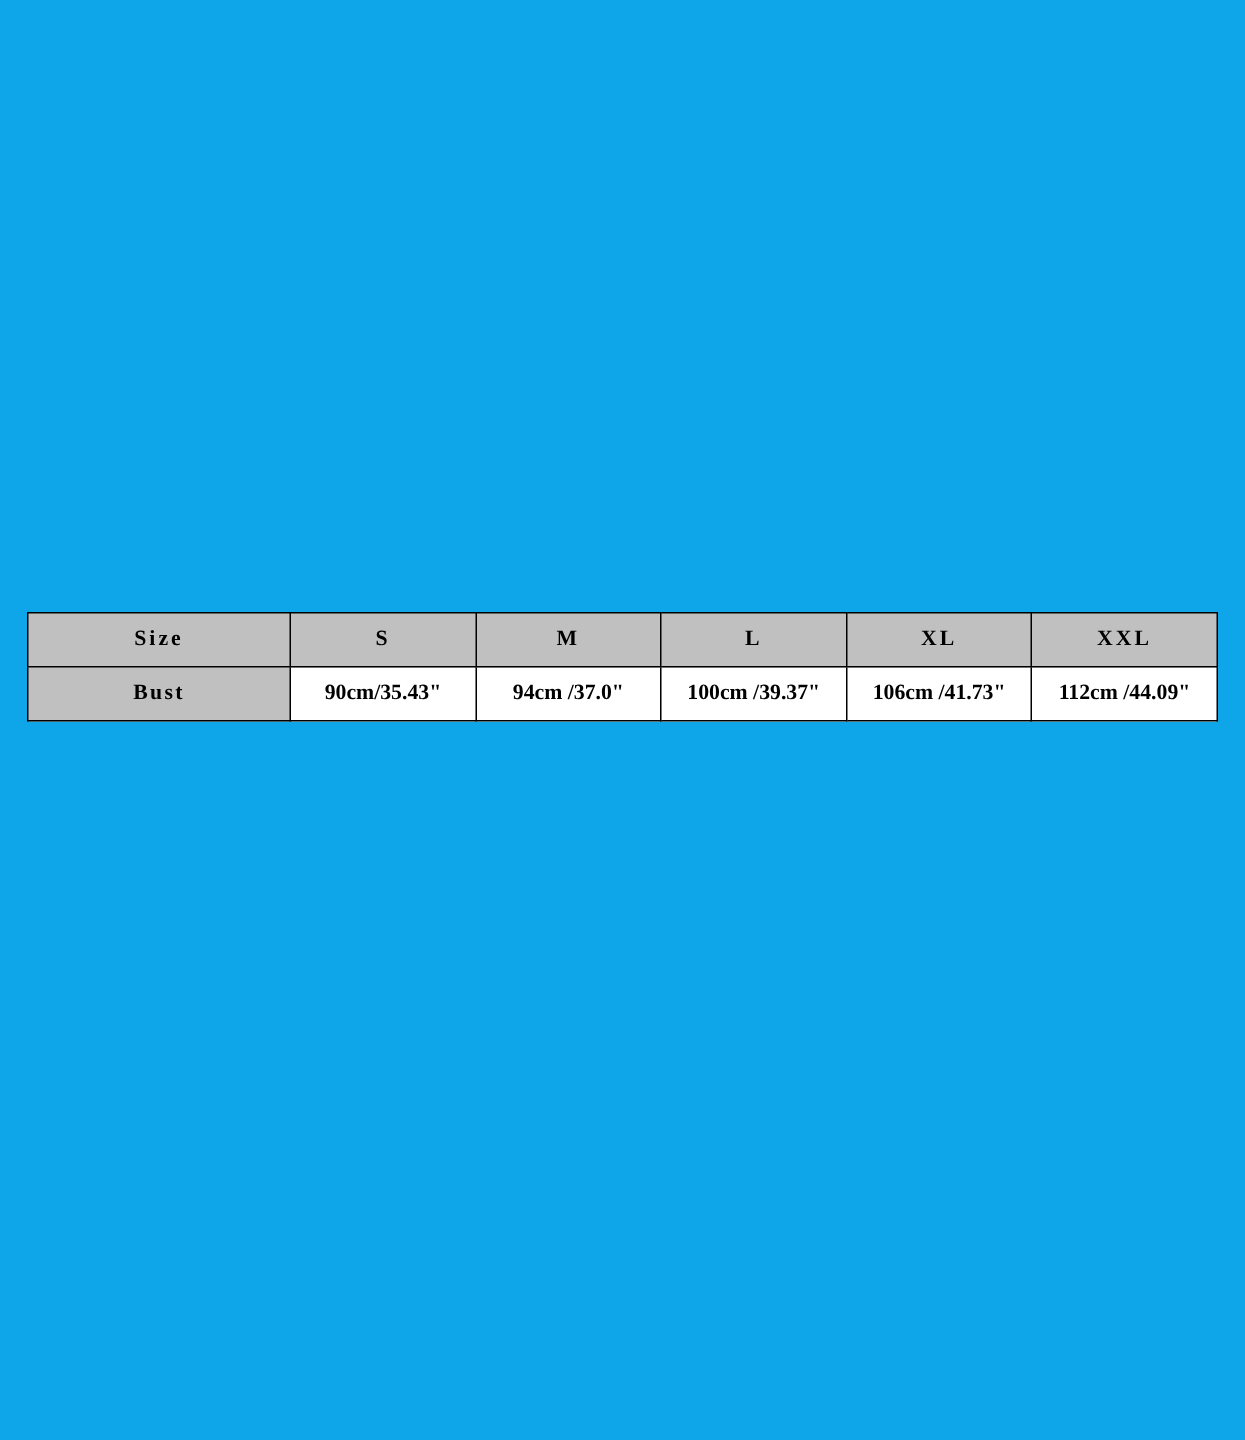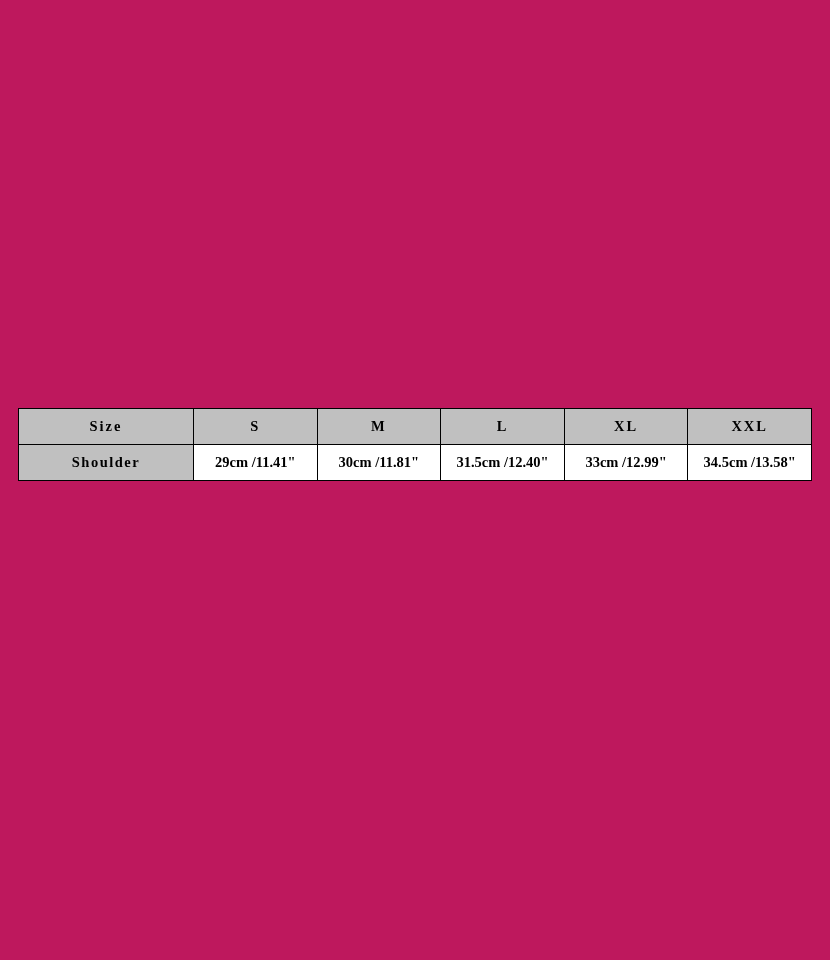--- a/index.html
+++ b/index.html
@@ -10,21 +10,21 @@
   body {
     width: 830px;
     height: 960px;
     overflow: hidden;
     font-family: "Liberation Serif", serif;
   }
   #page {
     position: relative;
     width: 830px;
     height: 960px;
-    background: #be185d;
+    background: #0ea5e9;
   }
   #size-chart-wrap {
     position: absolute;
     left: 18px;
     top: 408px;
     width: 794px;
   }
   table.size-chart {
     border-collapse: collapse;
     width: 794px;
@@ -73,23 +73,23 @@
       <tbody>
         <tr class="header-row">
           <td class="rowhead">Size</td>
           <td>S</td>
           <td>M</td>
           <td>L</td>
           <td>XL</td>
           <td>XXL</td>
         </tr>
         <tr>
-          <td class="rowhead shoulder">Shoulder</td>
-          <td class="data">29cm /11.41"</td>
-          <td class="data">30cm /11.81"</td>
-          <td class="data">31.5cm /12.40"</td>
-          <td class="data">33cm /12.99"</td>
-          <td class="data">34.5cm /13.58"</td>
+          <td class="rowhead bust">Bust</td>
+          <td class="data">90cm/35.43"</td>
+          <td class="data">94cm /37.0"</td>
+          <td class="data">100cm /39.37"</td>
+          <td class="data">106cm /41.73"</td>
+          <td class="data">112cm /44.09"</td>
         </tr>
       </tbody>
     </table>
   </div>
 </div>
 
 </body></html>

